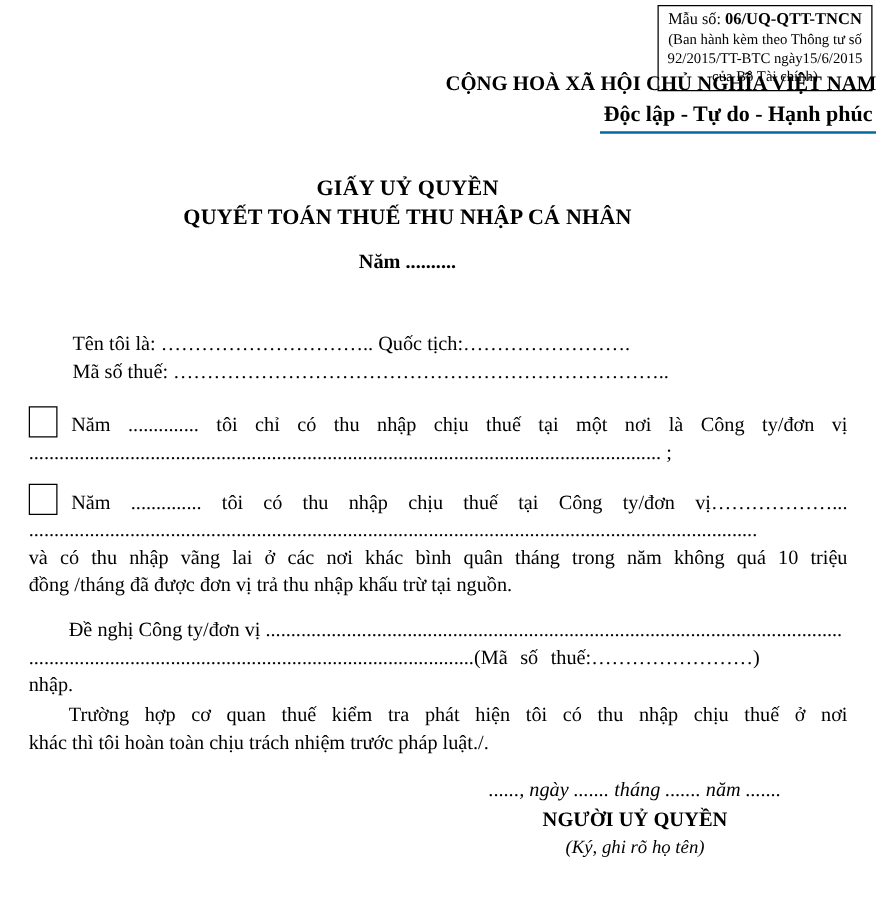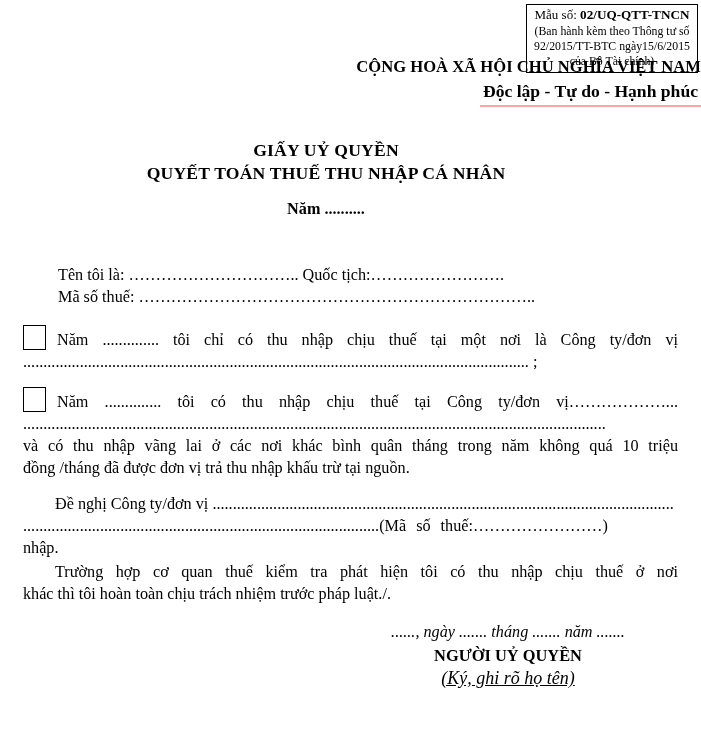--- a/index.html
+++ b/index.html
@@ -18,21 +18,21 @@
     text-align:center;padding:2px 3px 3px 3px;
     font-size:13px;line-height:16px;
   }
   .form-ref .code{font-weight:bold;font-size:13.2px;}
   .form-ref .note{font-size:11.8px;line-height:15px;margin-top:1px;}
   
   .header{padding-top:56px;text-align:right;}
   .header .country{font-size:16.6px;font-weight:bold;line-height:22px;}
   .header .motto{
     display:inline-block;font-size:17.6px;font-weight:bold;line-height:20px;
-    border-bottom:2px solid #fca5a5;padding:0 3px 4px 3px;margin-top:3px;
+    border-bottom:2px solid #0369a1;padding:0 3px 4px 3px;margin-top:3px;
   }
   
   .title{margin-top:32px;padding-right:49px;box-sizing:border-box;width:100%;
          text-align:center;font-weight:bold;font-size:17.6px;line-height:23px;letter-spacing:.2px;}
   .title .year{margin-top:13px;font-size:16.2px;font-weight:bold;letter-spacing:0;}
   
   .body{padding:0 23px;}
   .identity{margin-top:43px;padding-left:35px;}
   .option1{margin-top:17px;}
   .option2{margin-top:14px;}
@@ -44,29 +44,29 @@
   .checkbox{
     display:inline-block;width:21px;height:23px;
     border:1.7px solid #000;background:#fff;
     margin-right:11px;vertical-align:-5px;
   }
   .wide-words{word-spacing:6px;}
   
   .signature{margin:16px 0 0 300px;width:370px;text-align:center;line-height:23px;}
   .signature .date{font-style:italic;}
   .signature .role{font-weight:bold;font-size:16.4px;}
-  .signature .note{font-style:italic;font-size:18px;text-decoration:underline;}
+  .signature .note{font-style:italic;font-size:15px;}
 </style>
 </head>
 <body>
 
 <div class="page">
 
   <div class="form-ref">
-    <div><span>Mẫu số:</span> <span class="code">02/UQ-QTT-TNCN</span></div>
+    <div><span>Mẫu số:</span> <span class="code">06/UQ-QTT-TNCN</span></div>
     <div class="note">(Ban hành kèm theo Thông tư số 92/2015/TT-BTC ngày15/6/2015 của Bộ Tài chính)</div>
   </div>
 
   <div class="header">
     <div class="country">CỘNG HOÀ XÃ HỘI CHỦ NGHĨA VIỆT NAM</div>
     <div><span class="motto">Độc lập - Tự do - Hạnh phúc</span></div>
   </div>
 
   <div class="title">
     <div>GIẤY UỶ QUYỀN</div>

